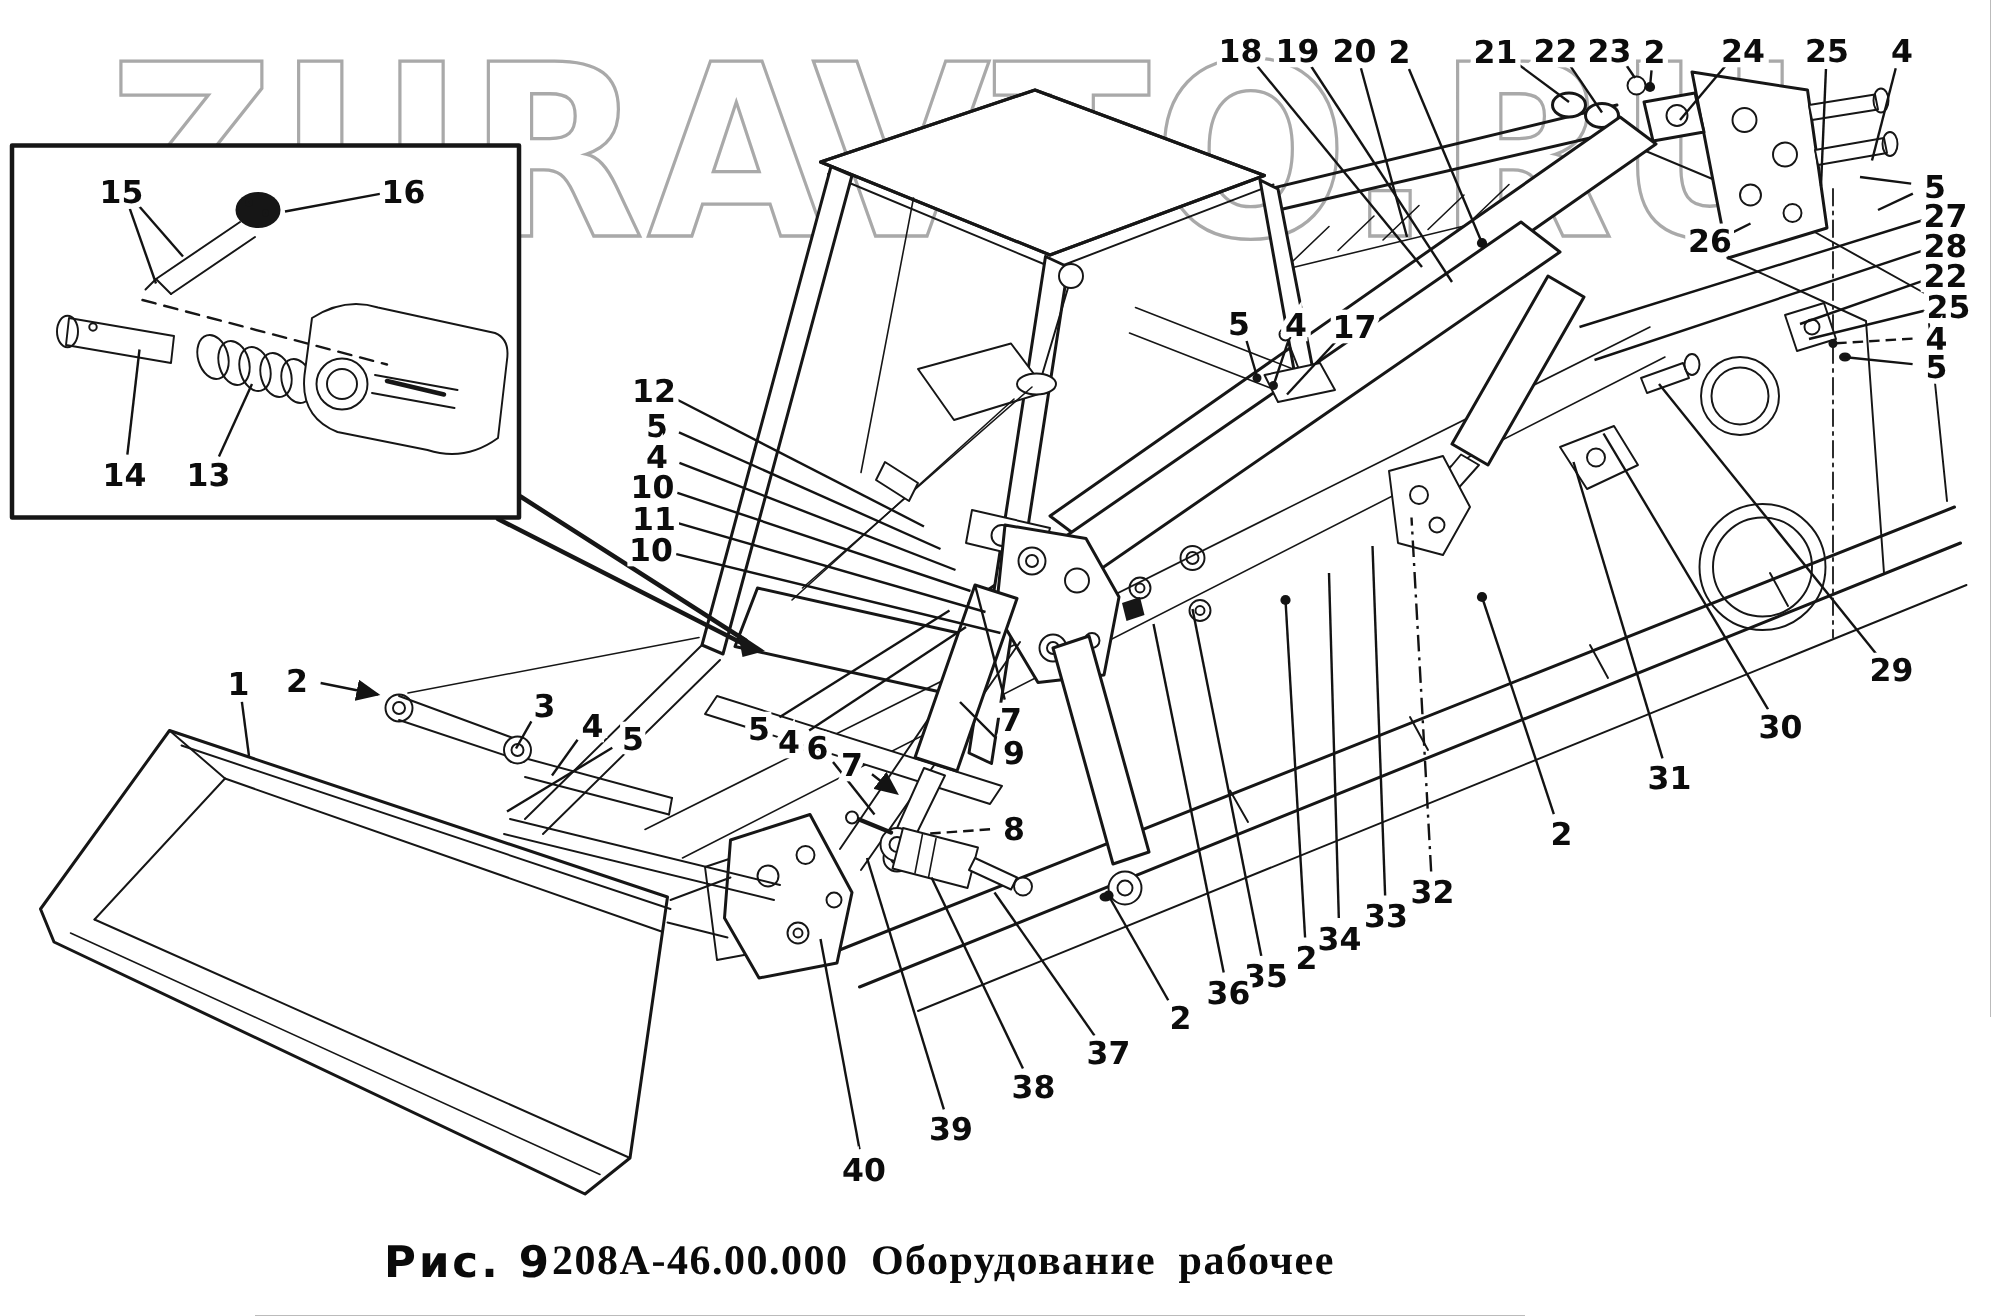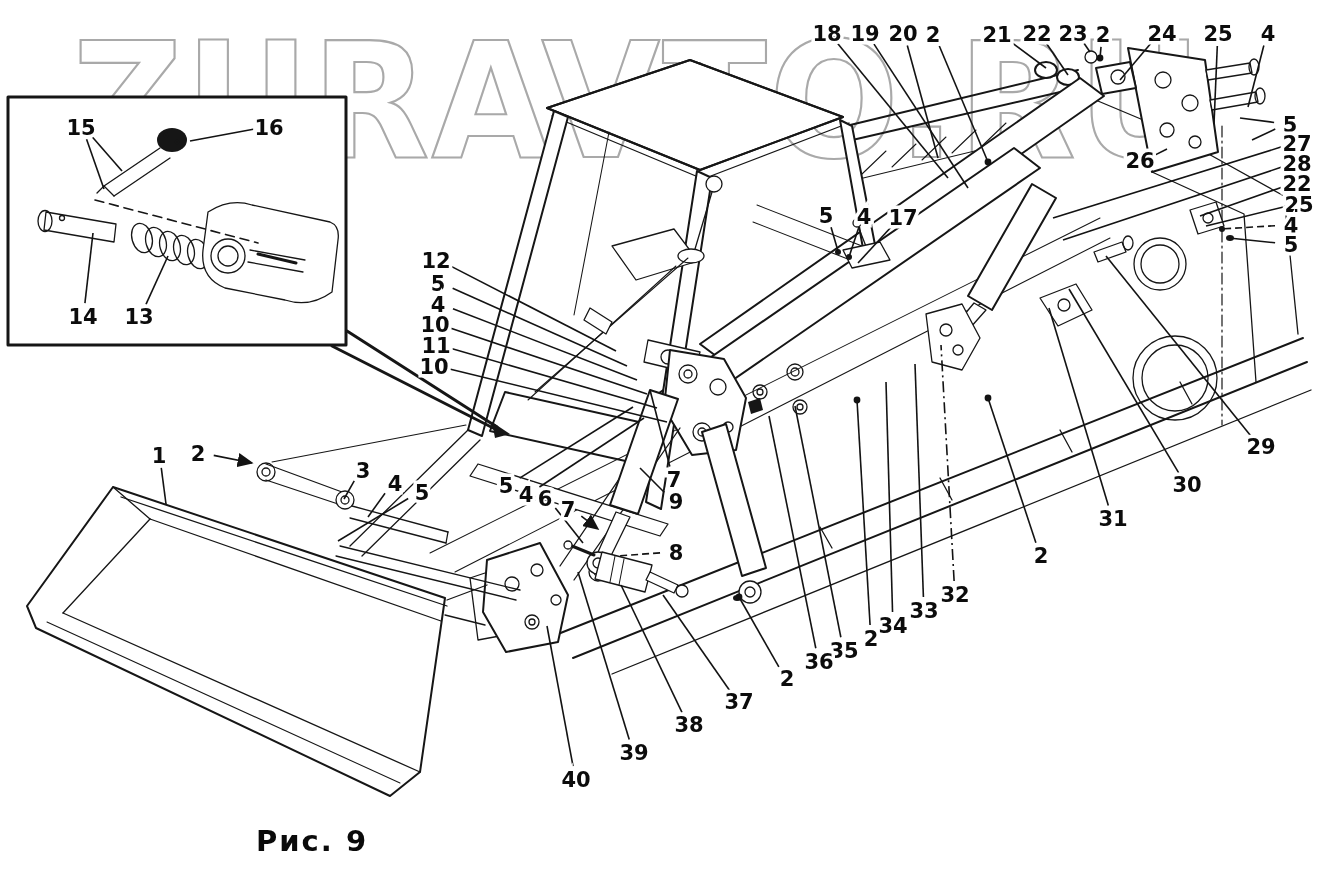--- a/index.html
+++ b/index.html
@@ -516,14 +516,15 @@
         <g>
           <line x1="778.8431617551722" y1="666.8162100627558" x2="739" y2="597" class="leader"></line>
           <circle cx="739" cy="597" r="3.4" class="dotend"></circle>
           <text x="787" y="686" class="callout-label">2</text>
         </g>
       </g>
 </svg>
 
 <div class="caption">
   <span class="fig">Рис. 9</span>
+  <span class="title">208А-46.00.000  Оборудование рабочее</span>
 </div>
 </div>
 
 </body></html>

